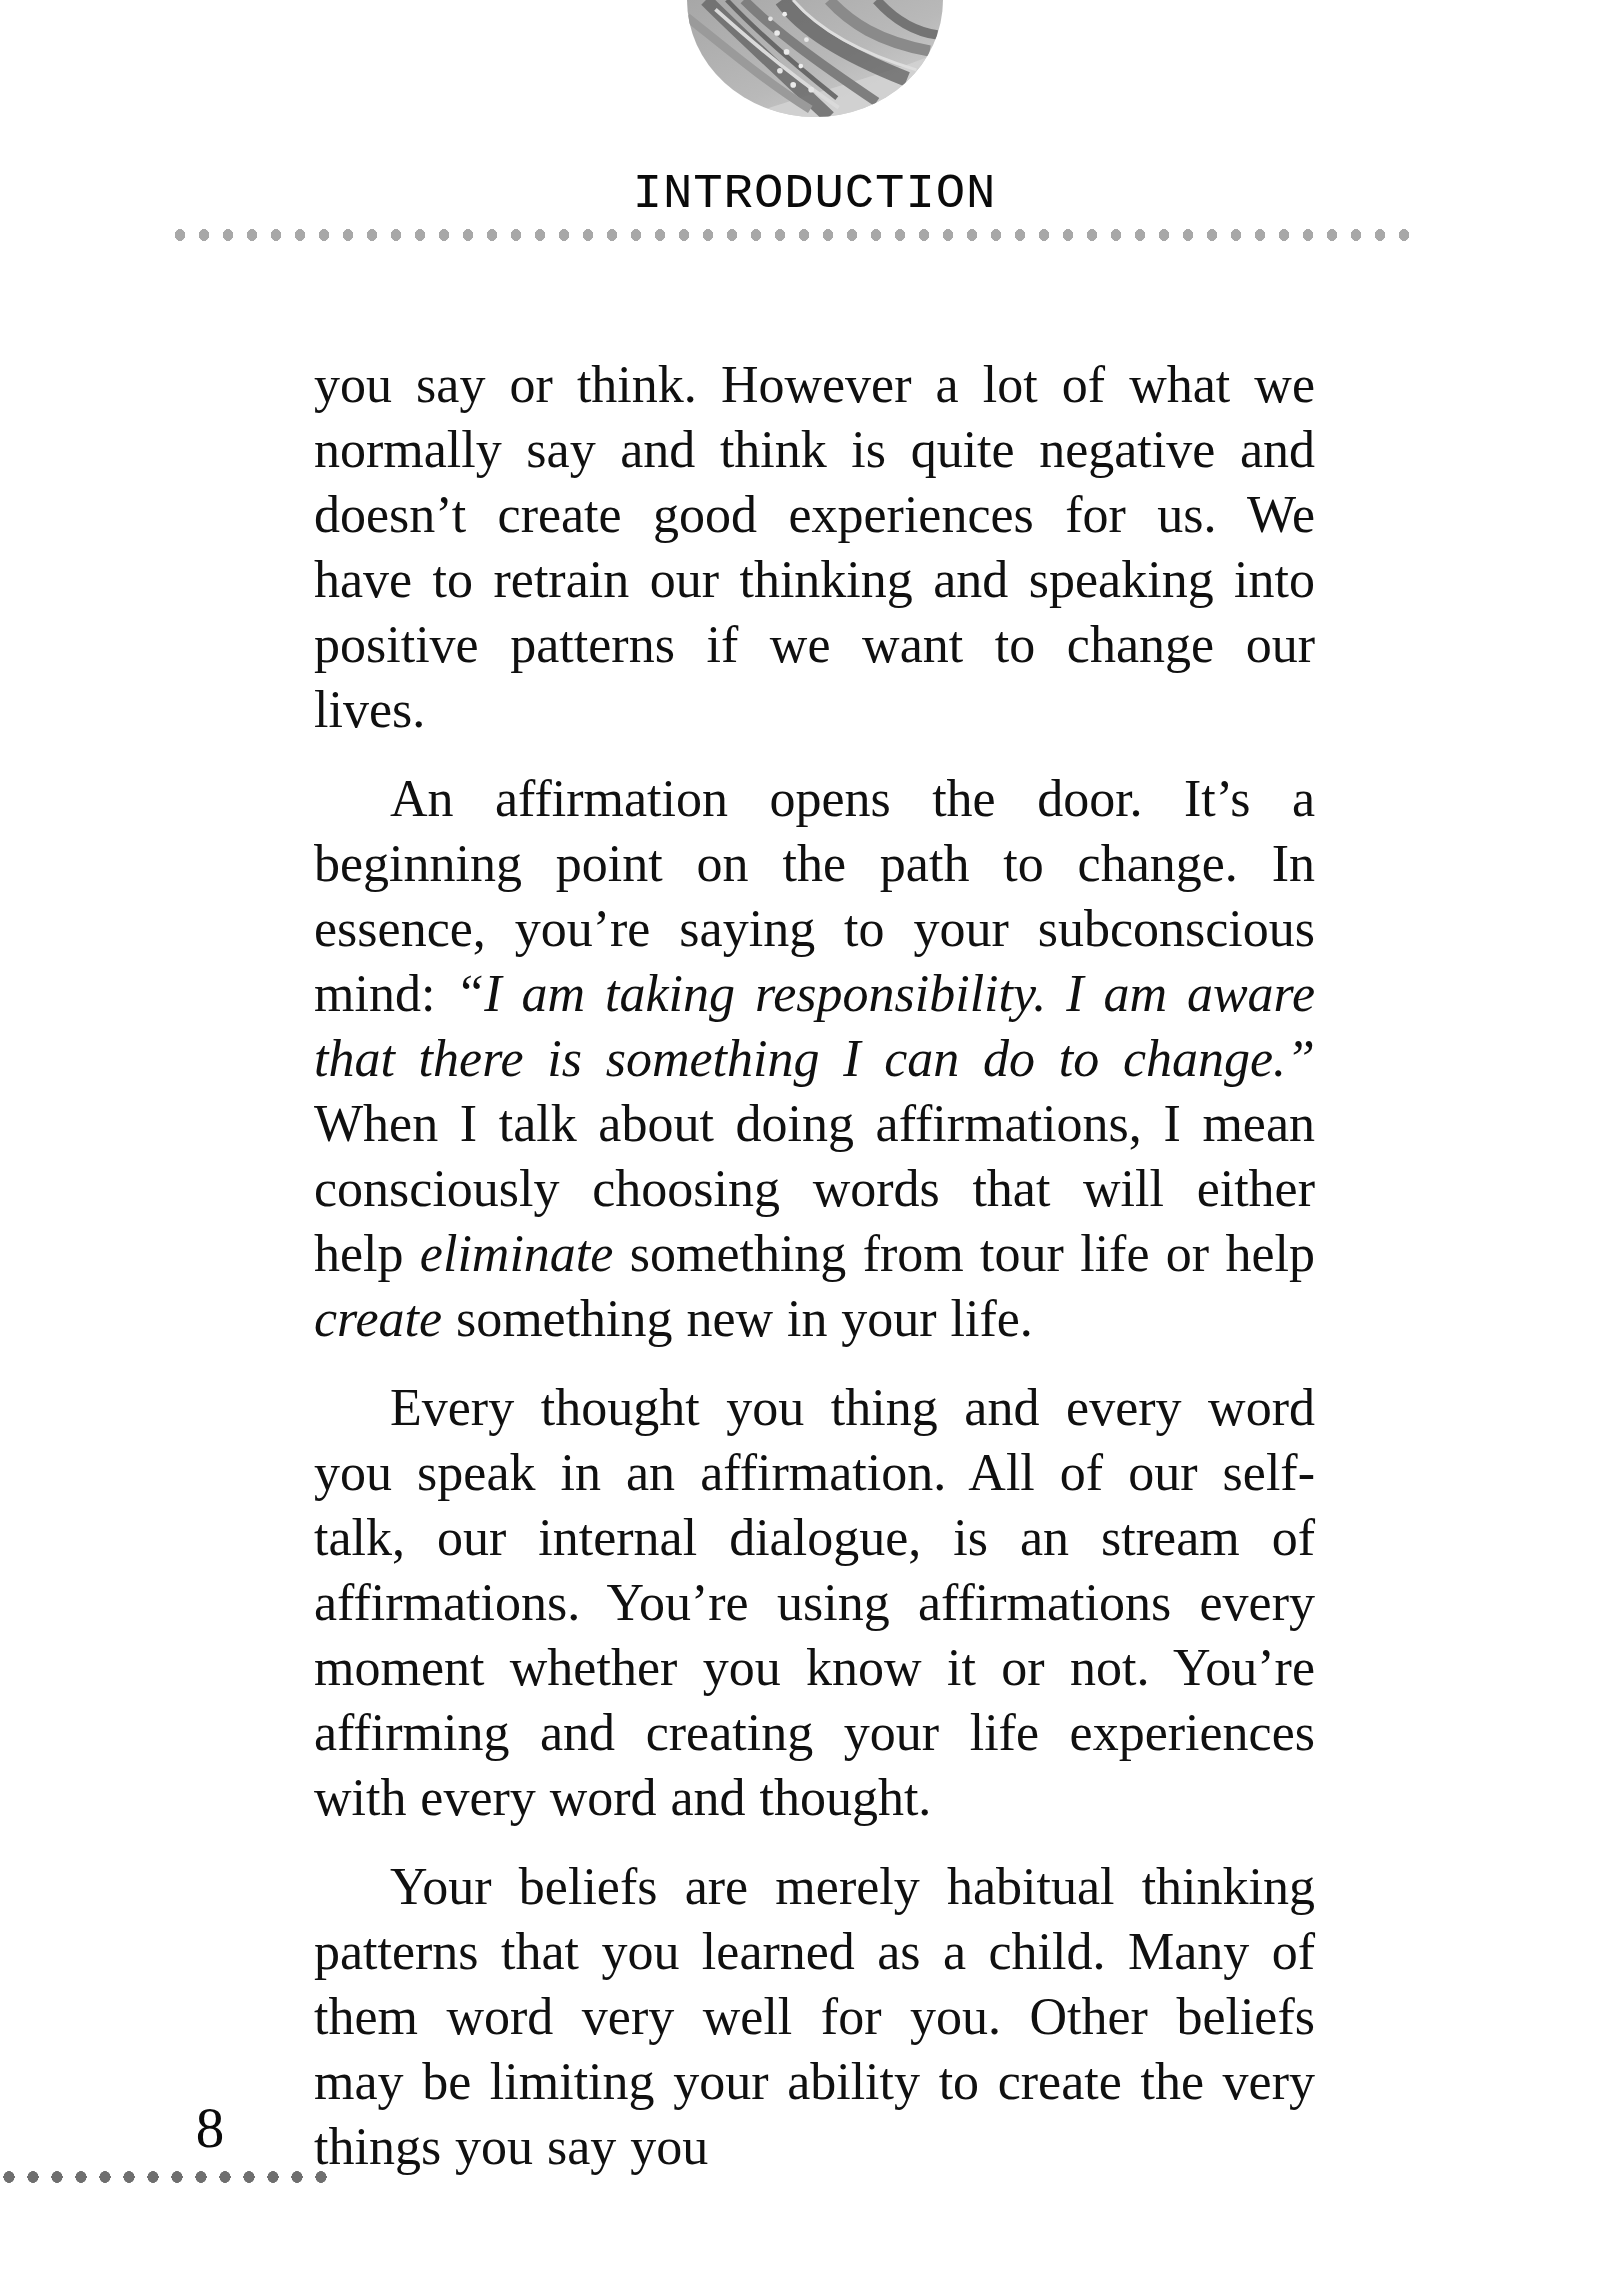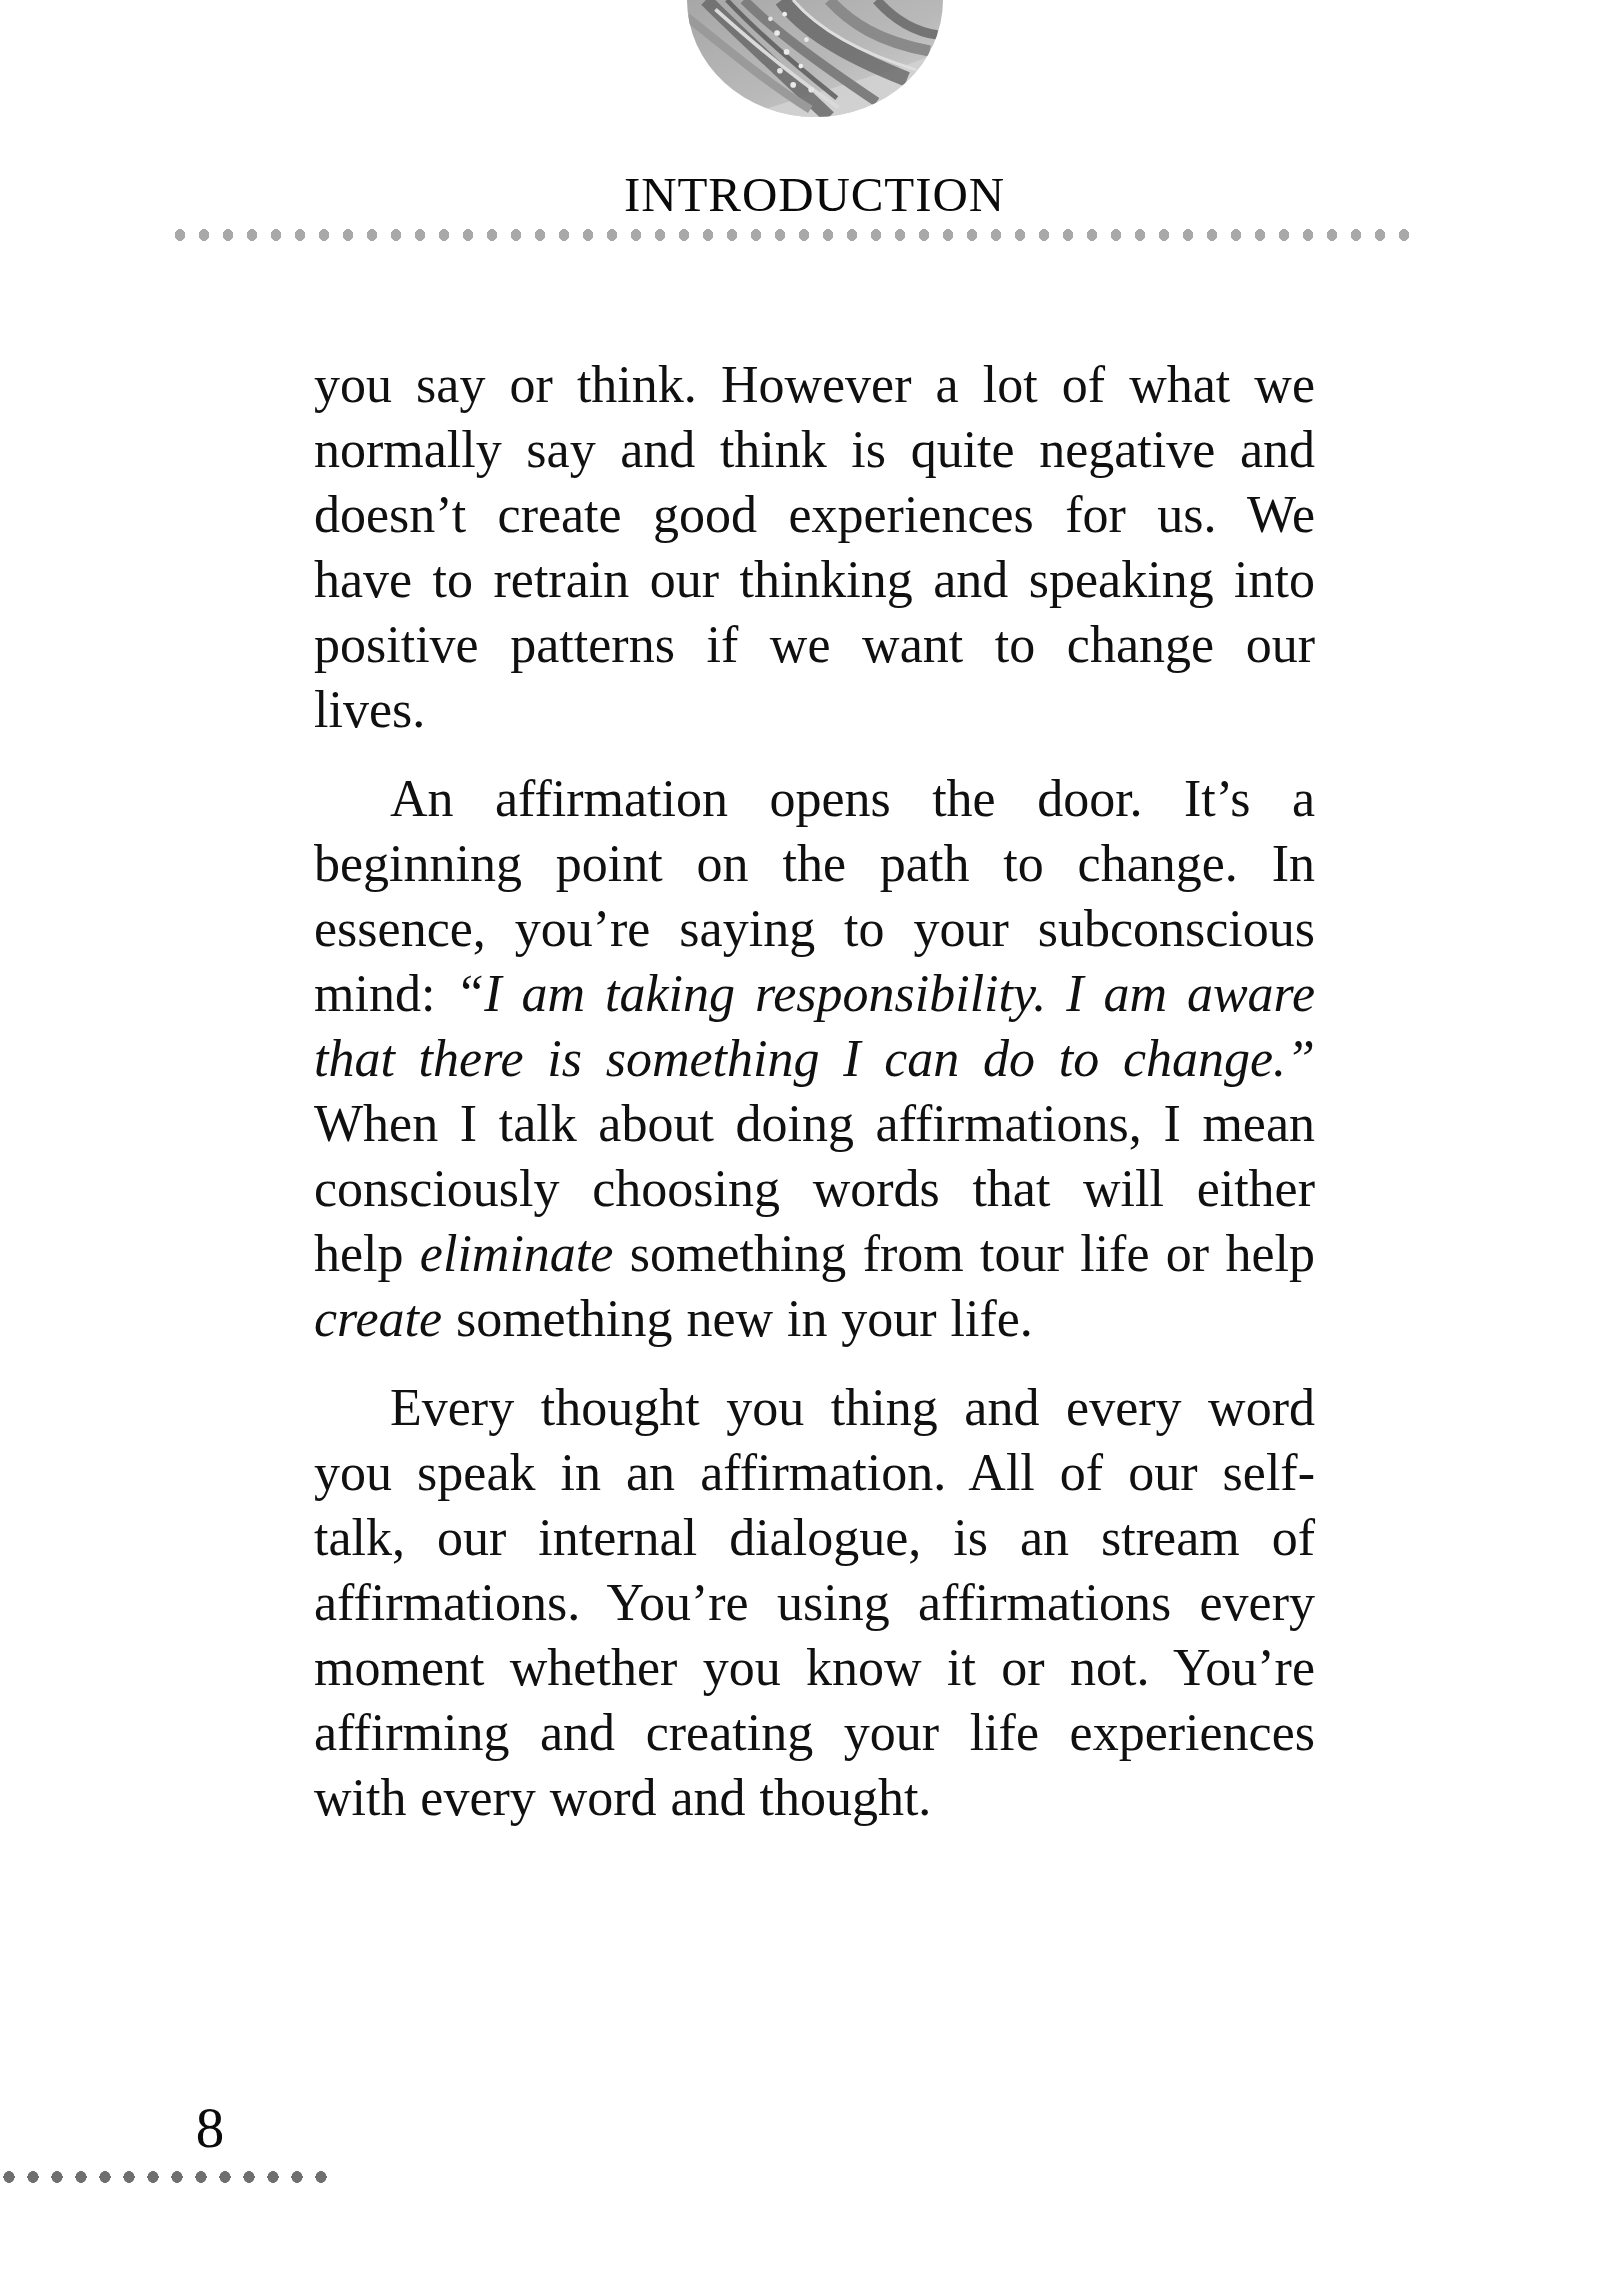--- a/index.html
+++ b/index.html
@@ -30,20 +30,21 @@
     left: 314px;
     width: 1001px;
     top: 170px;
     margin: 0;
     font-size: 49px;
     font-weight: normal;
     letter-spacing: 0.9px;
     line-height: 1;
     text-align: center;
     color: #0a0a0a;
+    font-family: Liberation Mono, monospace;
   }
 
   
   .dots {
     position: absolute;
     height: 12.3px;
     background-repeat: repeat-x;
   }
   .dots-top {
     left: 168px;
@@ -130,20 +131,21 @@
   </div>
 
   <h1 class="title">INTRODUCTION</h1>
 
   <div class="dots dots-top"></div>
 
   <div class="text-block">
       <p class="para"><span>you say or think. However a lot of what we normally say and think is quite negative and doesn’t create good experiences for us. We have to retrain our thinking and speaking into positive patterns if we want to change our lives.</span></p>
       <p class="para indent"><span>An affirmation opens the door. It’s a beginning point on the path to change. In essence, you’re saying to your subconscious mind: </span><em>“I am taking responsibility. I am aware that there is something I can do to change.”</em><span> When I talk about doing affirmations, I mean consciously choosing words that will either help </span><em>eliminate</em><span> something from tour life or help </span><em>create</em><span> something new in your life.</span></p>
       <p class="para indent"><span>Every thought you thing and every word you speak in an affirmation. All of our self-talk, our internal dialogue, is an stream of affirmations. You’re using affirmations every moment whether you know it or not. You’re affirming and creating your life experiences with every word and thought.</span></p>
+      <p class="para indent"><span>Your beliefs are merely habitual thinking patterns that you learned as a child. Many of them word very well for you. Other beliefs may be limiting your ability to create the very things you say you</span></p>
     </div>
 
   <div class="page-number">8</div>
 
   <div class="dots dots-bottom"></div>
 
 </div>
 
 
 </body></html>

